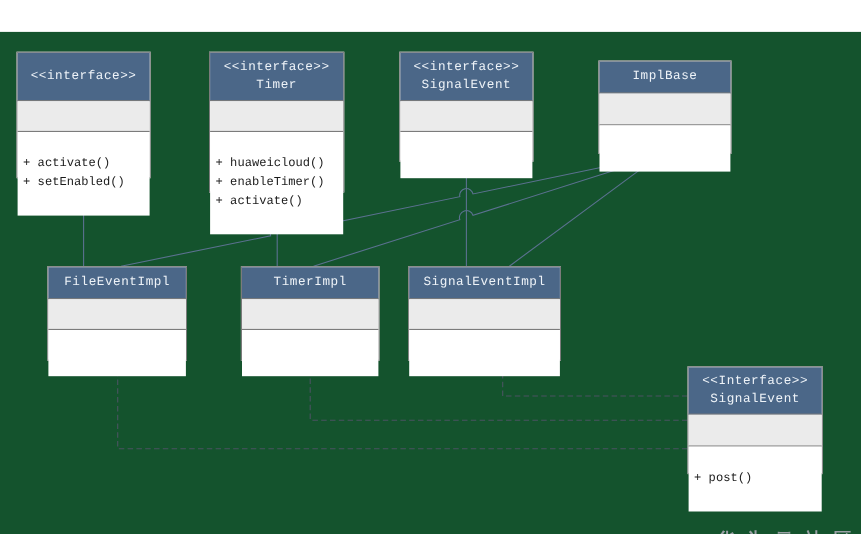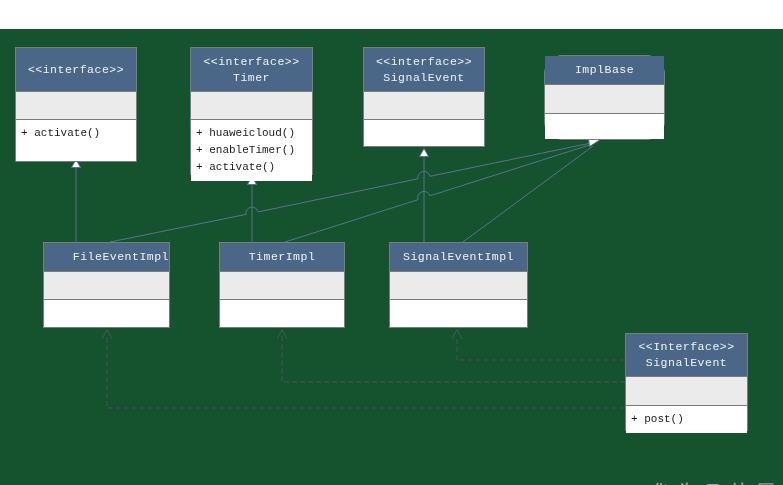--- a/index.html
+++ b/index.html
@@ -34,21 +34,21 @@
   }
   .uml-attrs {
     background:#ebebeb;
     border-bottom:1px solid #7b7b7b;
     flex:0 0 auto;
     box-sizing:border-box;
   }
   .uml-methods {
     background:#ffffff;
     flex:1 1 auto;
-    padding:5px 5px;
+    padding:21px 5px;
     font-size:11px; line-height:17px;
     color:#1a1a1a;
     white-space:pre;
     box-sizing:border-box;
   }
   .watermark {
     position:absolute;
     left:652px; top:452px;
     width:125px;
     text-align:center;
@@ -124,66 +124,66 @@
         <polyline points="102,310 107,300.5 112,310"></polyline>
       </g>
     </g>
   </svg>
 
   <div class="uml-box" style="left:15px; top:18px; width:122px; height:115px;">
     <div class="uml-hdr" style="height:44px;">
       <div>&lt;&lt;interface&gt;&gt;</div>
     </div>
     <div class="uml-attrs" style="height:28px;"></div>
-    <div class="uml-methods"><div>+ activate()</div></div>
+    <div class="uml-methods"><div>+ activate()</div><div>+ setEnabled()</div></div>
   </div>
 
   <div class="uml-box" style="left:190px; top:18px; width:123px; height:128px;">
     <div class="uml-hdr" style="height:44px;">
       <div>&lt;&lt;interface&gt;&gt;</div>
       <div>Timer</div>
     </div>
     <div class="uml-attrs" style="height:28px;"></div>
     <div class="uml-methods"><div>+ huaweicloud()</div><div>+ enableTimer()</div><div>+ activate()</div></div>
   </div>
 
   <div class="uml-box" style="left:363px; top:18px; width:122px; height:100px;">
     <div class="uml-hdr" style="height:44px;">
       <div>&lt;&lt;interface&gt;&gt;</div>
       <div>SignalEvent</div>
     </div>
     <div class="uml-attrs" style="height:28px;"></div>
     <div class="uml-methods"></div>
   </div>
 
-  <div class="uml-box" style="left:544px; top:26px; width:121px; height:85px;border-radius:19px;">
+  <div class="uml-box" style="left:544px; top:26px; width:121px; height:85px;">
     <div class="uml-hdr" style="height:29px;">
       <div>ImplBase</div>
     </div>
     <div class="uml-attrs" style="height:29px;"></div>
     <div class="uml-methods"></div>
   </div>
 
   <div class="uml-box" style="left:43px; top:213px; width:127px; height:86px;">
-    <div class="uml-hdr" style="height:29px;text-align:right;">
+    <div class="uml-hdr" style="height:29px;">
       <div>FileEventImpl</div>
     </div>
     <div class="uml-attrs" style="height:28px;"></div>
     <div class="uml-methods"></div>
   </div>
 
   <div class="uml-box" style="left:219px; top:213px; width:126px; height:86px;">
     <div class="uml-hdr" style="height:29px;">
       <div>TimerImpl</div>
     </div>
     <div class="uml-attrs" style="height:28px;"></div>
     <div class="uml-methods"></div>
   </div>
 
-  <div class="uml-box" style="left:389px; top:213px; width:139px; height:86px;">
+  <div class="uml-box" style="left:371px; top:213px; width:139px; height:86px;">
     <div class="uml-hdr" style="height:29px;">
       <div>SignalEventImpl</div>
     </div>
     <div class="uml-attrs" style="height:28px;"></div>
     <div class="uml-methods"></div>
   </div>
 
   <div class="uml-box" style="left:625px; top:304px; width:123px; height:98px;">
     <div class="uml-hdr" style="height:43px;">
       <div>&lt;&lt;Interface&gt;&gt;</div>

